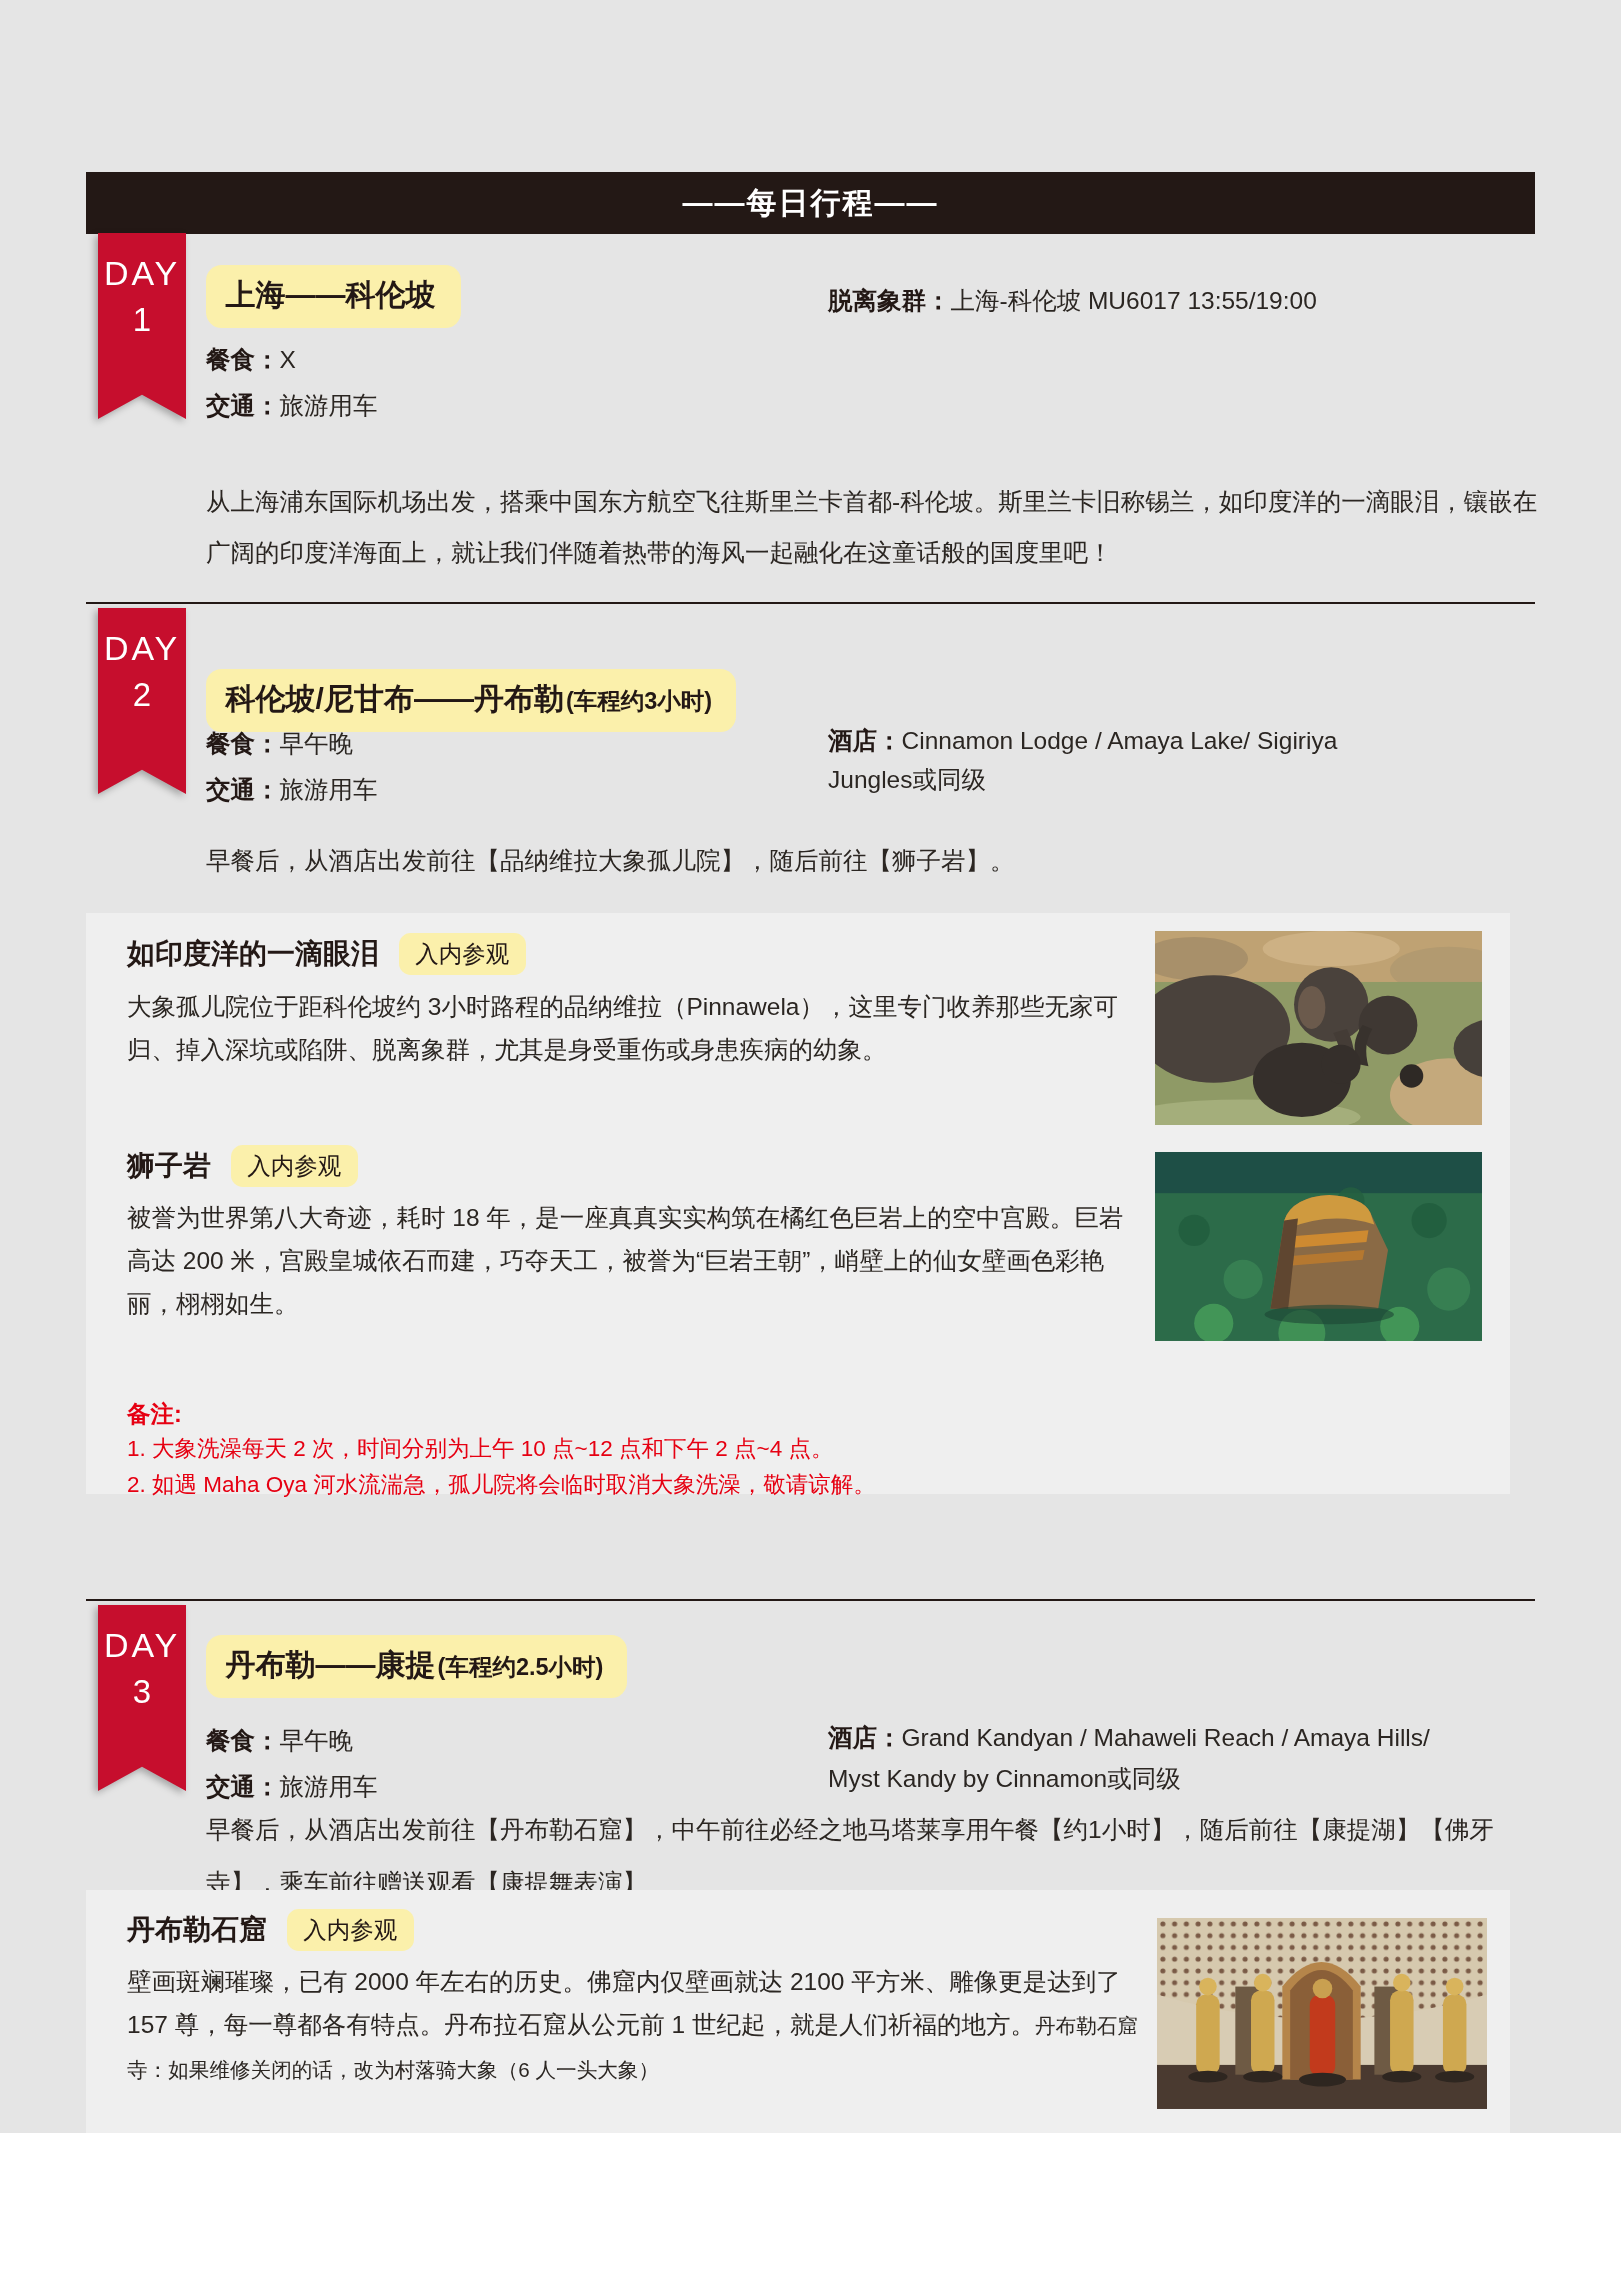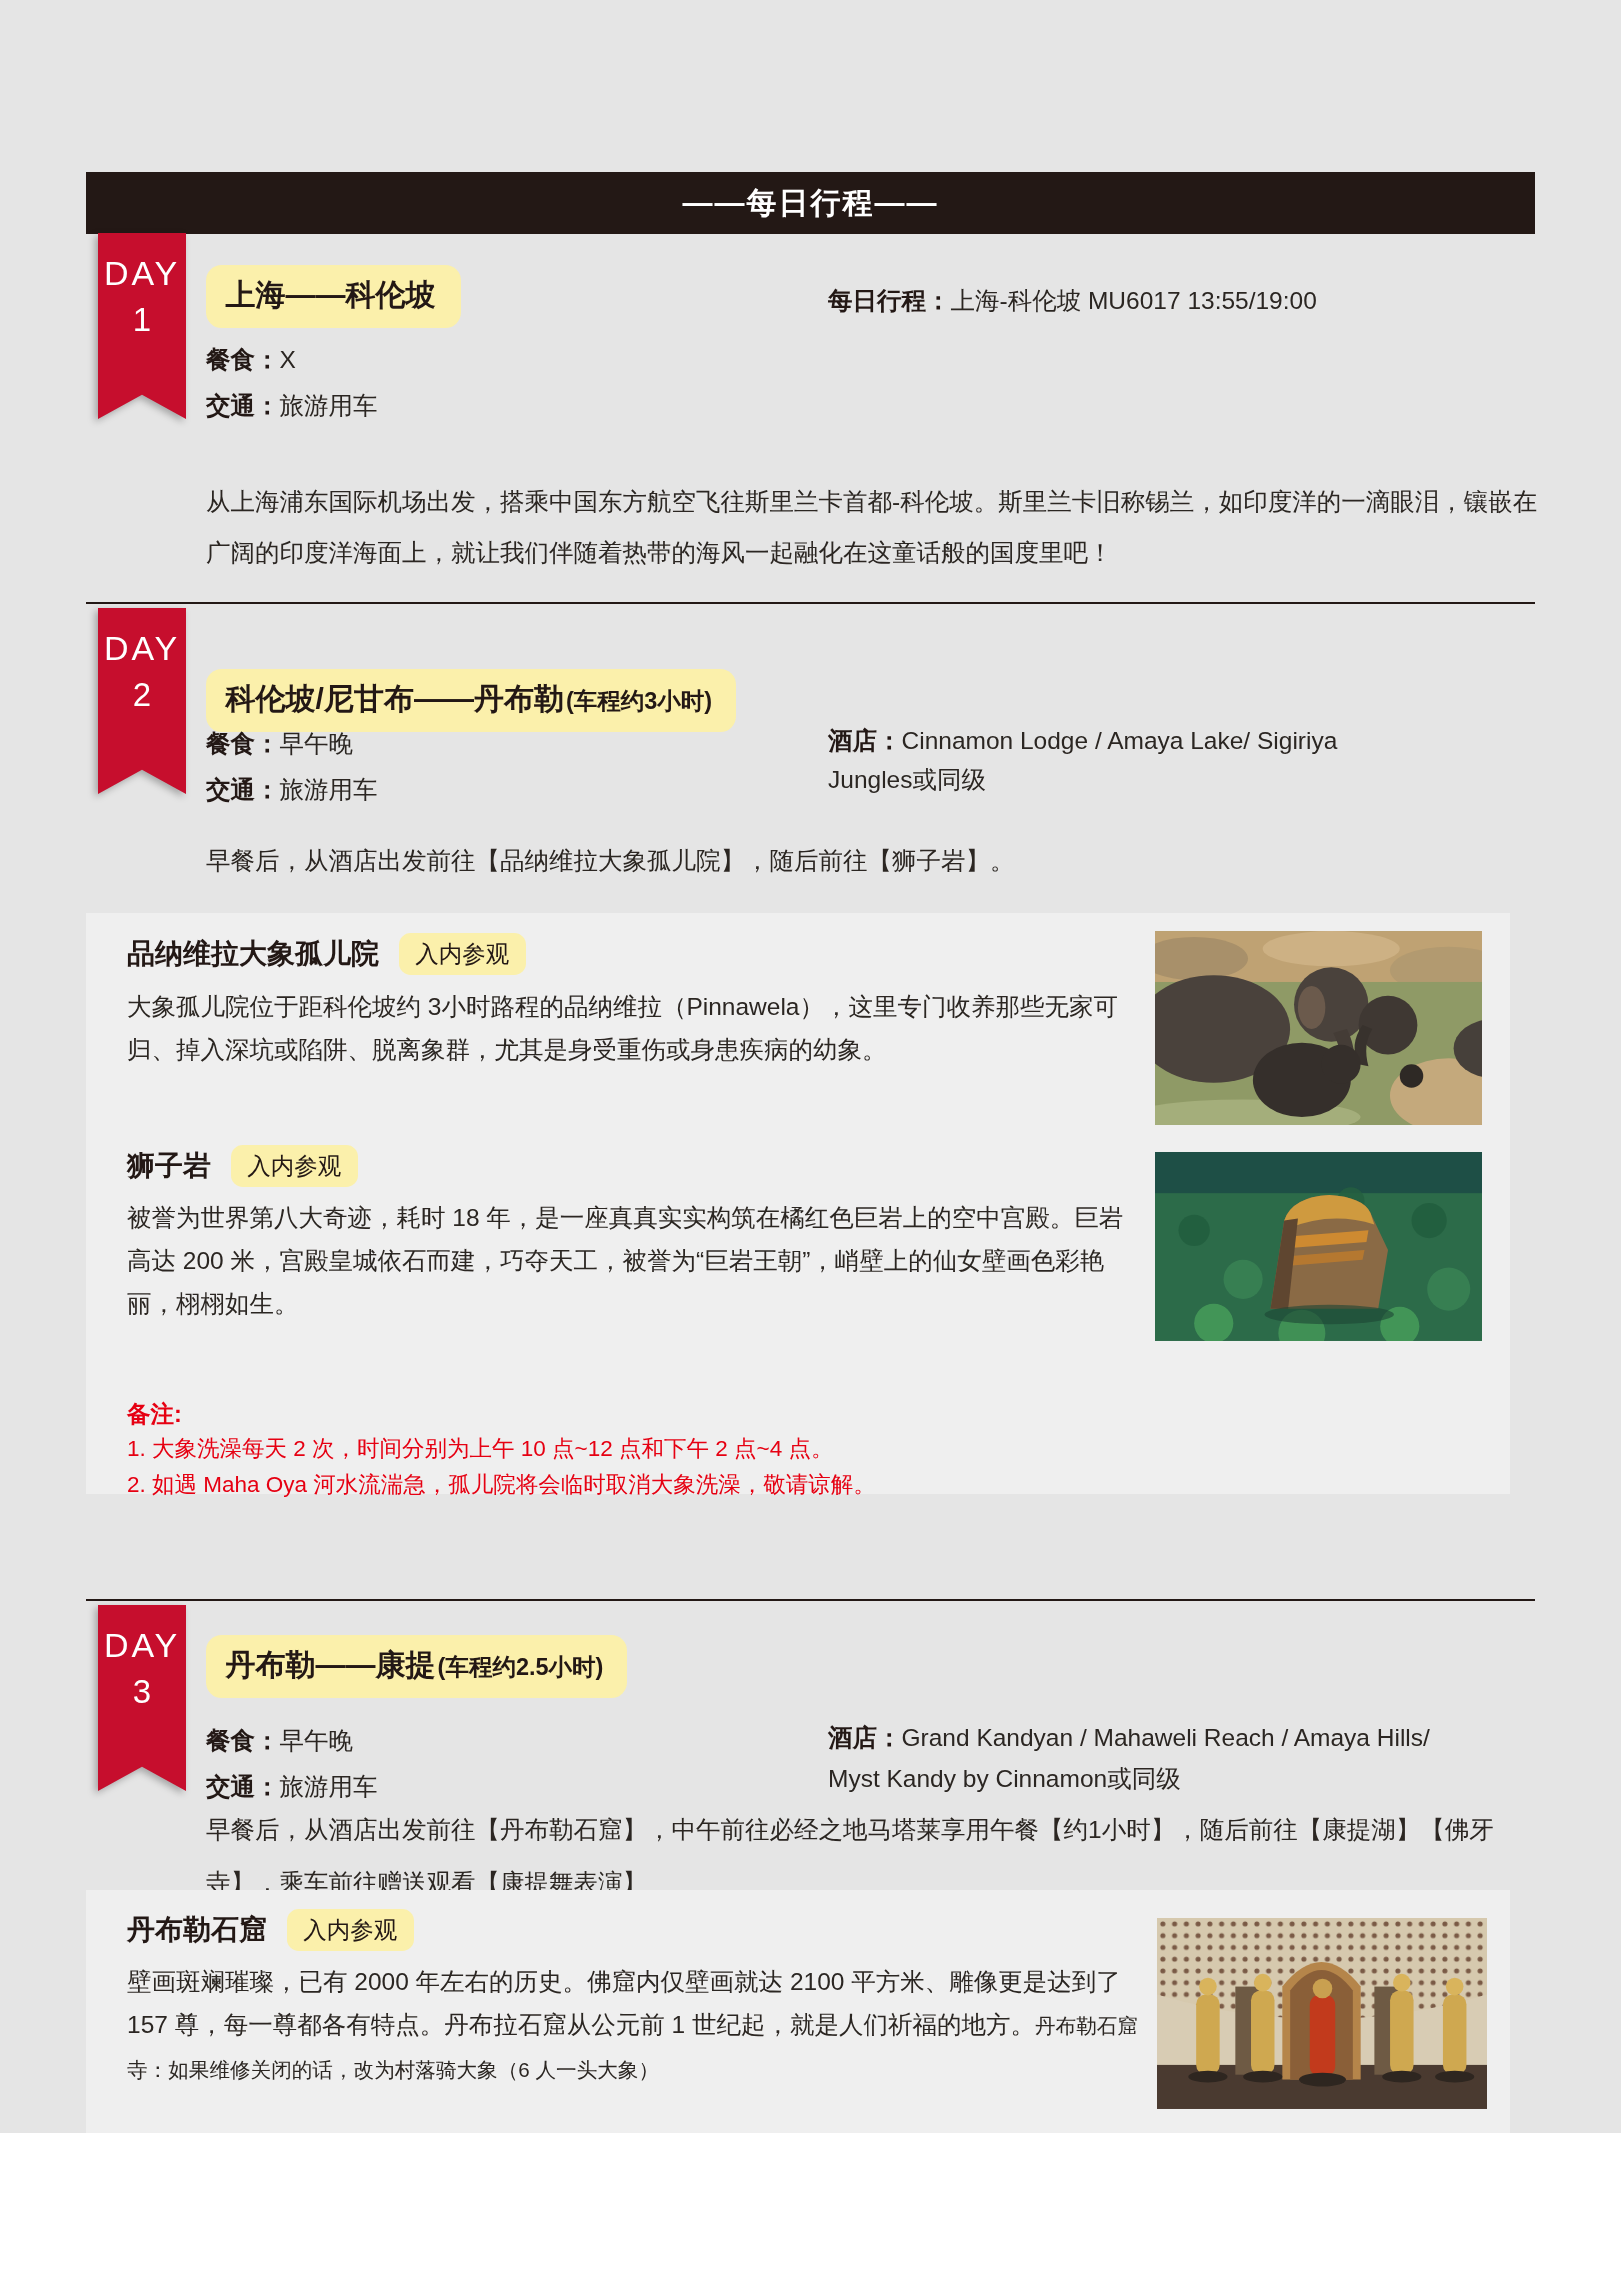--- a/index.html
+++ b/index.html
@@ -60,21 +60,21 @@
       <span class="ribbon-num">1</span>
     </div>
   </div>
 
   <div class="pill" style="top:265px;">
     <span class="pill-title">上海——科伦坡</span>
       <span class="pill-note"></span>
   </div>
 
   <div class="row" style="left:828px;top:282px;width:706px;">
-    <span class="lbl">每日行程：</span><span>上海-科伦坡 MU6017 13:55/19:00</span>
+    <span class="lbl">脱离象群：</span><span>上海-科伦坡 MU6017 13:55/19:00</span>
   </div>
 
   <div class="row" style="left:206px;top:341px;">
     <span class="lbl">餐食：</span><span>X</span>
   </div>
   <div class="row" style="left:206px;top:387px;">
     <span class="lbl">交通：</span><span>旅游用车</span>
   </div>
 
 
@@ -103,21 +103,21 @@
 
   <div class="row" style="left:828px;top:721px;width:568px;line-height:39px;">
     <span class="lbl">酒店：</span><span>Cinnamon Lodge / Amaya Lake/ Sigiriya Jungles或同级</span>
   </div>
 
   <div class="desc" style="top:835px;">早餐后，从酒店出发前往【品纳维拉大象孤儿院】，随后前往【狮子岩】。</div>
 
   <div class="box" style="top:913px;height:581px;"></div>
 
   <div class="attr-title" style="left:127px;top:933px;">
-    <span>品纳维拉大象孤儿院</span>
+    <span>如印度洋的一滴眼泪</span>
     <span class="badge">入内参观</span>
   </div>
   <div class="attr-text" style="left:127px;top:985px;width:1000px;">大象孤儿院位于距科伦坡约 3小时路程的品纳维拉（Pinnawela），这里专门收养那些无家可归、掉入深坑或陷阱、脱离象群，尤其是身受重伤或身患疾病的幼象。</div>
 
   <svg class="photo" style="left:1155px;top:931px;" width="327" height="194" viewBox="0 0 334 198">
     <rect width="334" height="198" fill="#93a06b"></rect>
     <rect y="0" width="334" height="58" fill="#bfa273"></rect>
     <ellipse cx="40" cy="28" rx="55" ry="22" fill="#a8906a"></ellipse>
     <ellipse cx="180" cy="18" rx="70" ry="18" fill="#cdb184"></ellipse>
     <ellipse cx="300" cy="40" rx="60" ry="24" fill="#b29a70"></ellipse>

